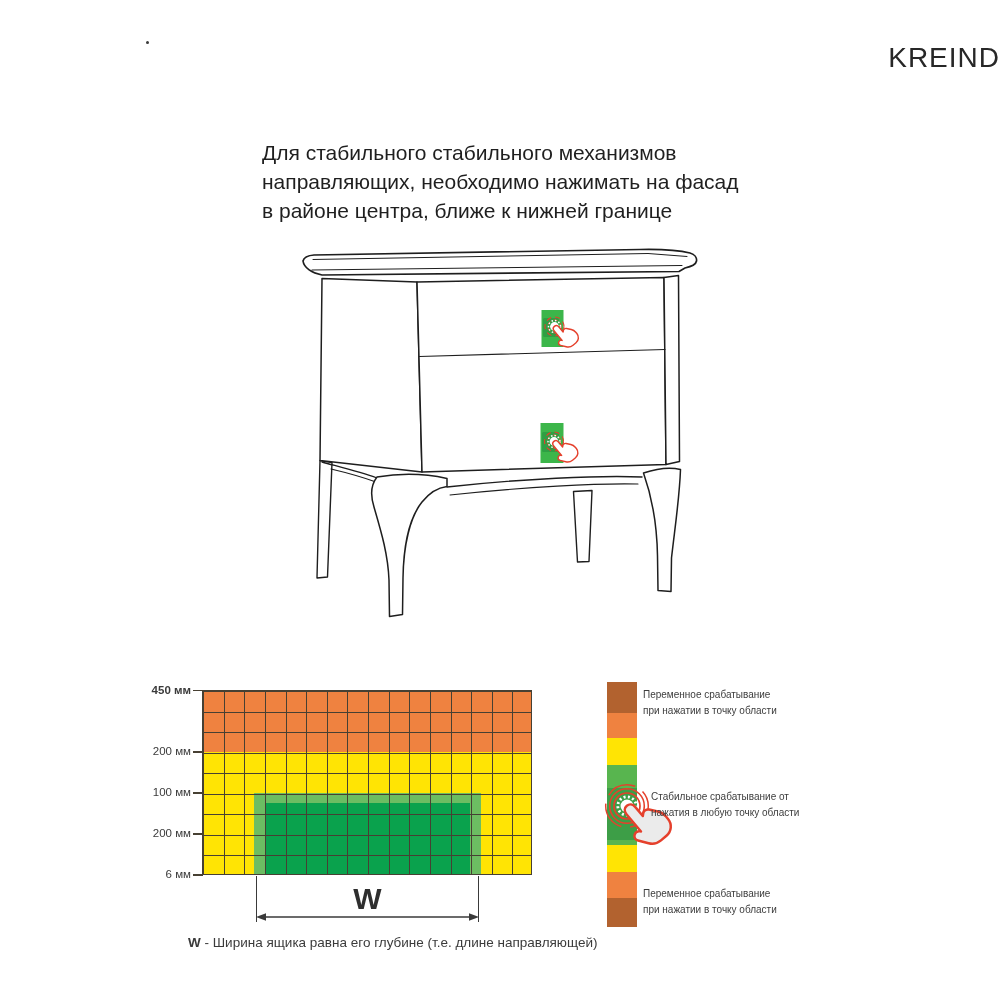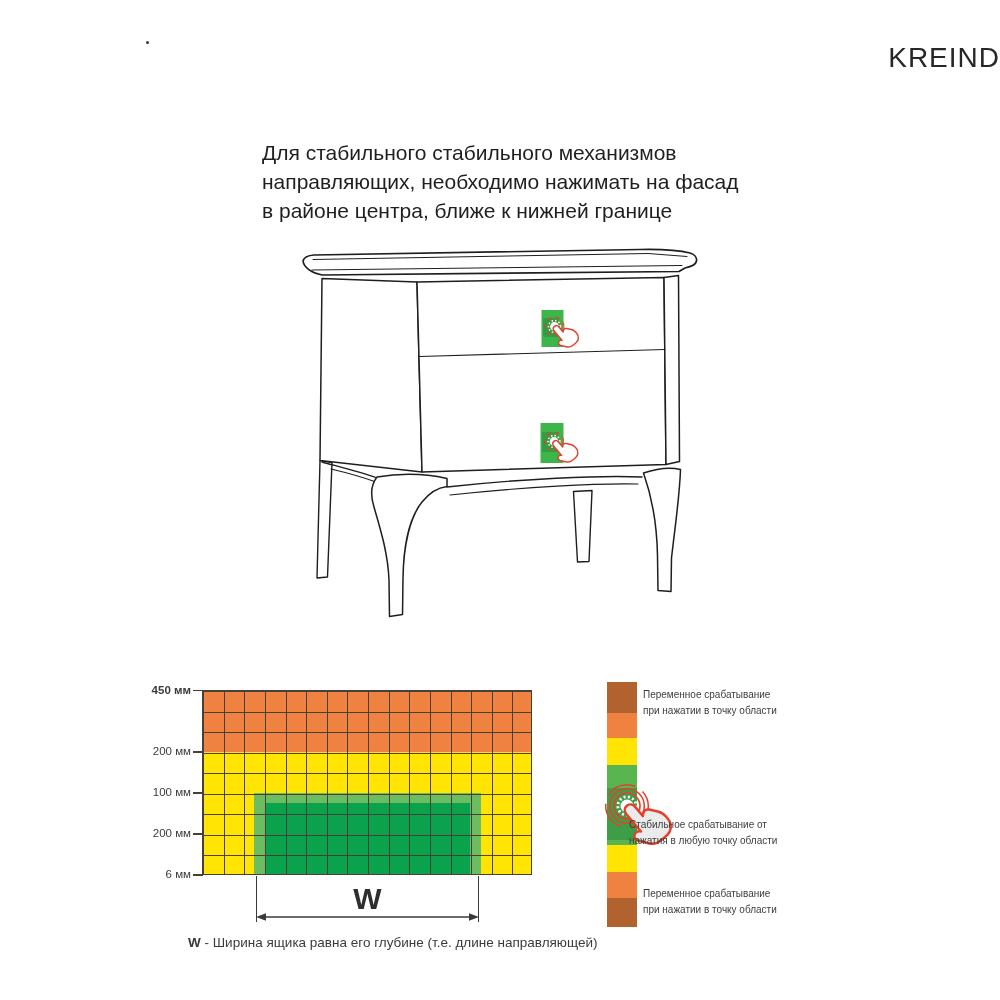--- a/index.html
+++ b/index.html
@@ -27,21 +27,21 @@
   .ext-line{width:1.4px;height:46px;background:#3a3a3a;top:876px;}
   .w-label{left:256px;top:882px;width:223px;text-align:center;font-size:30px;font-weight:700;color:#2e2e2e;}
   .caption{left:188px;top:935px;font-size:13.5px;color:#3b3b3b;text-align:center;}
   .caption b{font-weight:700;}
   
   .legend-bar{left:607px;top:682px;width:30px;}
   .legend-seg{width:30px;}
   .legend-patch{left:607px;top:788px;width:30px;height:52px;}
   .legend-label{font-size:10px;line-height:15.5px;color:#3d3d3d;white-space:pre-line;}
   .ll-1{left:643px;top:687px;}
-  .ll-2{left:629px;top:789px;margin-top:28px;}
+  .ll-2{left:651px;top:789px;}
   .ll-3{left:643px;top:886px;}
 </style>
 </head>
 <body>
 
 <div class="page">
 
   <div class="abs dot"></div>
   <div class="abs brand">KREIND</div>
   <div class="abs intro">Для стабильного стабильного механизмов

